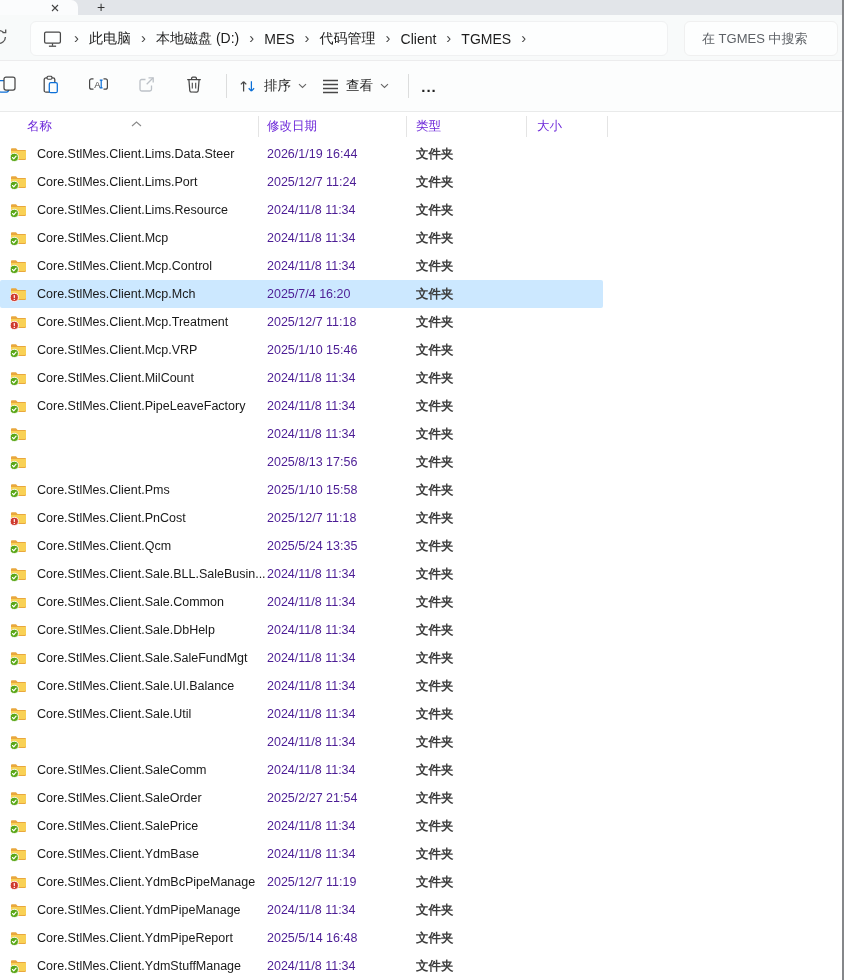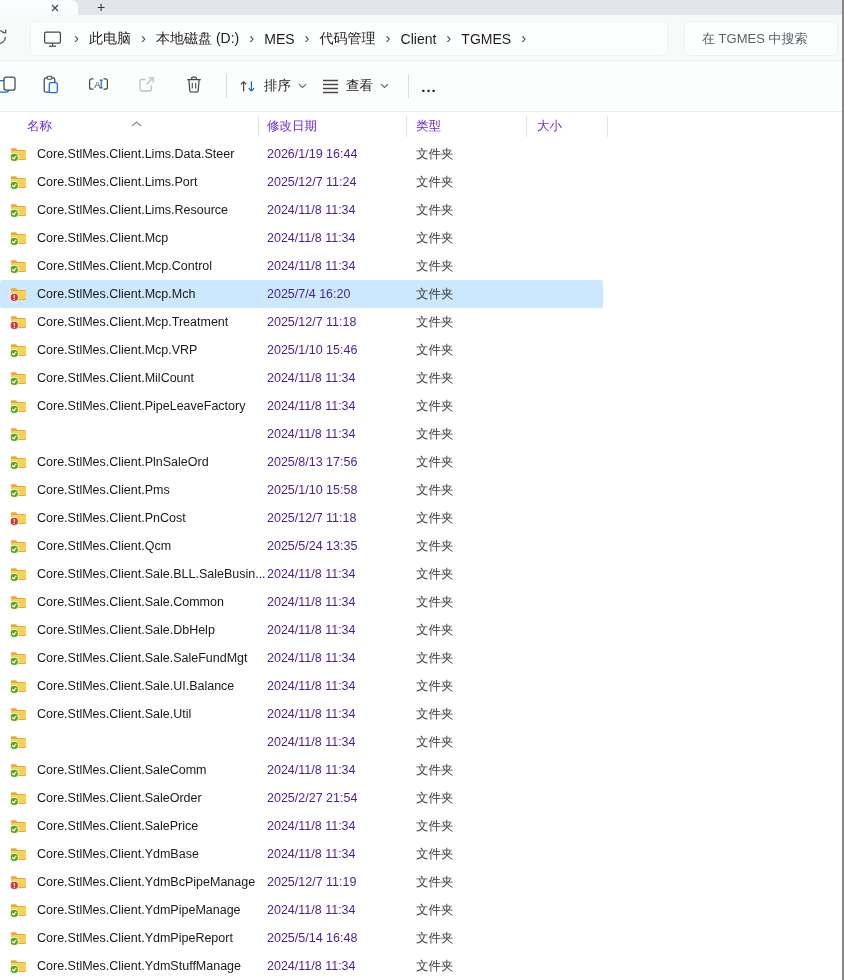--- a/index.html
+++ b/index.html
@@ -55,21 +55,21 @@
   
   .rows { position:relative; }
   .row { position:relative; height:28px; }
   .row.selected::before {
     content:""; position:absolute; left:0; top:0; width:603px; height:28px;
     background:var(--sel,#cce8ff); border-radius:2px;
   }
   .ficon { position:absolute; left:10px; top:6px; width:16px; height:16px; }
   .fname { position:absolute; left:28px; top:0; height:28px; line-height:28px; font-size:12.5px; color:#191919; white-space:nowrap;margin-left:9px; }
   .fdate { position:absolute; left:267px; top:0; height:28px; line-height:28px; font-size:12.5px; color:#4c1d95; white-space:nowrap; }
-  .ftype { position:absolute; left:416px; top:0; height:28px; line-height:28px; font-size:12.5px; color:#3c3c3c; white-space:nowrap; }
+  .ftype { position:absolute; left:416px; top:0; height:28px; line-height:28px; font-size:12.5px; color:#3c3c3c; white-space:nowrap;font-weight:bold; }
   
   .win-edge { position:absolute; right:0; top:0; width:2px; height:100%; background:#85878a; z-index:50; }
 </style>
 </head>
 <body>
 
 <div class="app">
 
   <div class="tabstrip">
     <div class="tab-active">
@@ -335,21 +335,20 @@
         <span class="fdate">2024/11/8 11:34</span>
         <span class="ftype">文件夹</span>
       </div>
       <div class="row">
         <span class="ficon"><svg width="16" height="16" viewBox="0 0 16 16">
             <path d="M1 3.1c0-.5.4-.9.9-.9h4.1l1.6 1.9H15c.5 0 1 .4 1 .9v8.1c0 .5-.5.9-1 .9H1.9c-.5 0-.9-.4-.9-.9z" fill="#e9a83e"></path>
             <path d="M1 5h15v7.1c0 .5-.5.9-1 .9H1.9c-.5 0-.9-.4-.9-.9z" fill="#f9d155"></path>
             <circle cx="4.3" cy="11.4" r="4.1" fill="#5aa717" stroke="#fff" stroke-width="0.9"></circle>
             <path d="M2.5 11.5l1.25 1.3 2.3-2.7" stroke="#fff" stroke-width="1.15" fill="none" stroke-linecap="round" stroke-linejoin="round"></path>
           </svg></span>
-        <span class="fname">Core.StlMes.Client.PlnSaleOrd</span>
         <span class="fdate">2025/8/13 17:56</span>
         <span class="ftype">文件夹</span>
       </div>
       <div class="row">
         <span class="ficon"><svg width="16" height="16" viewBox="0 0 16 16">
             <path d="M1 3.1c0-.5.4-.9.9-.9h4.1l1.6 1.9H15c.5 0 1 .4 1 .9v8.1c0 .5-.5.9-1 .9H1.9c-.5 0-.9-.4-.9-.9z" fill="#e9a83e"></path>
             <path d="M1 5h15v7.1c0 .5-.5.9-1 .9H1.9c-.5 0-.9-.4-.9-.9z" fill="#f9d155"></path>
             <circle cx="4.3" cy="11.4" r="4.1" fill="#5aa717" stroke="#fff" stroke-width="0.9"></circle>
             <path d="M2.5 11.5l1.25 1.3 2.3-2.7" stroke="#fff" stroke-width="1.15" fill="none" stroke-linecap="round" stroke-linejoin="round"></path>
           </svg></span>

